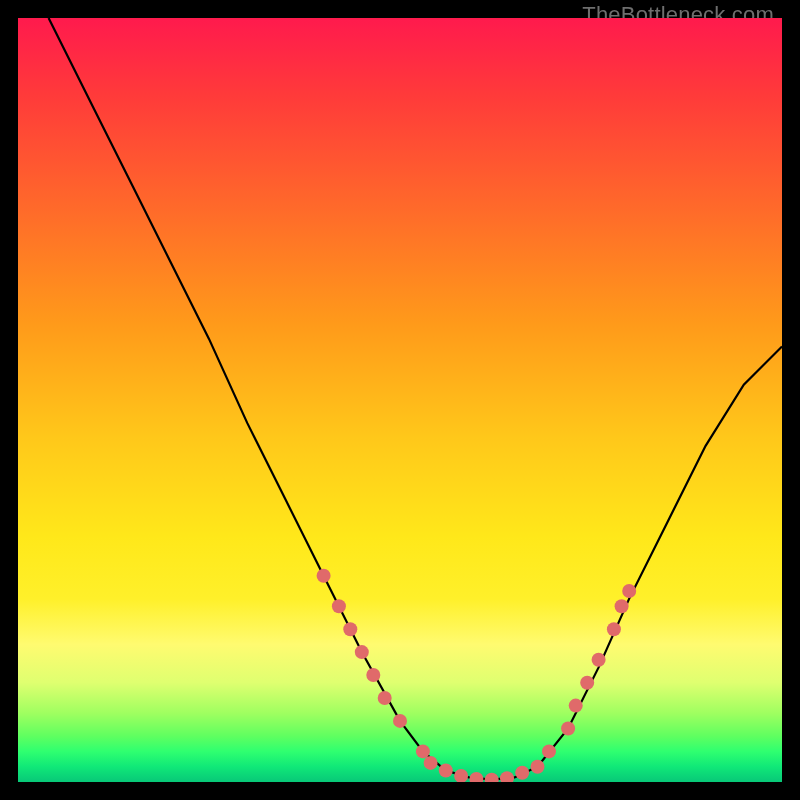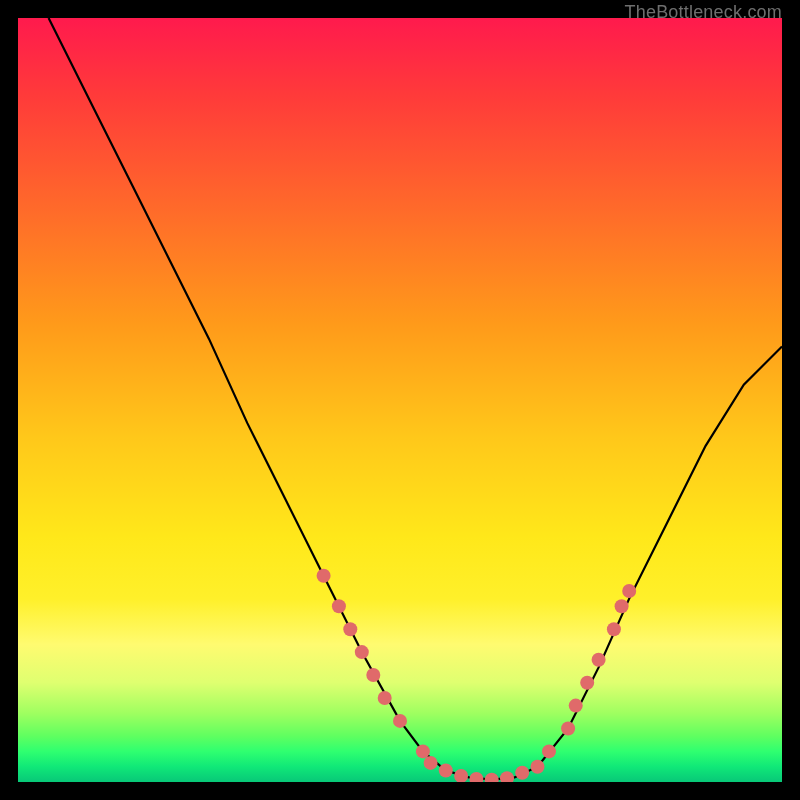--- a/index.html
+++ b/index.html
@@ -46,23 +46,23 @@
       #9fff60 91%,
       #5fff60 94%,
       #2fff70 96%,
       #10e878 98%,
       #08c878 100%
     );
   }
   .watermark {
     position: absolute;
     top: -16px;
-    right: 0px;
+    right: 8px;
     color: #6e6e6e;
-    font-size: 18px;
+    font-size: 22px;
     font-weight: 500;
     letter-spacing: 0.2px;
   }
   svg.curve {
     position: absolute;
     left: 0;
     top: 0;
     width: 764px;
     height: 764px;
   }

